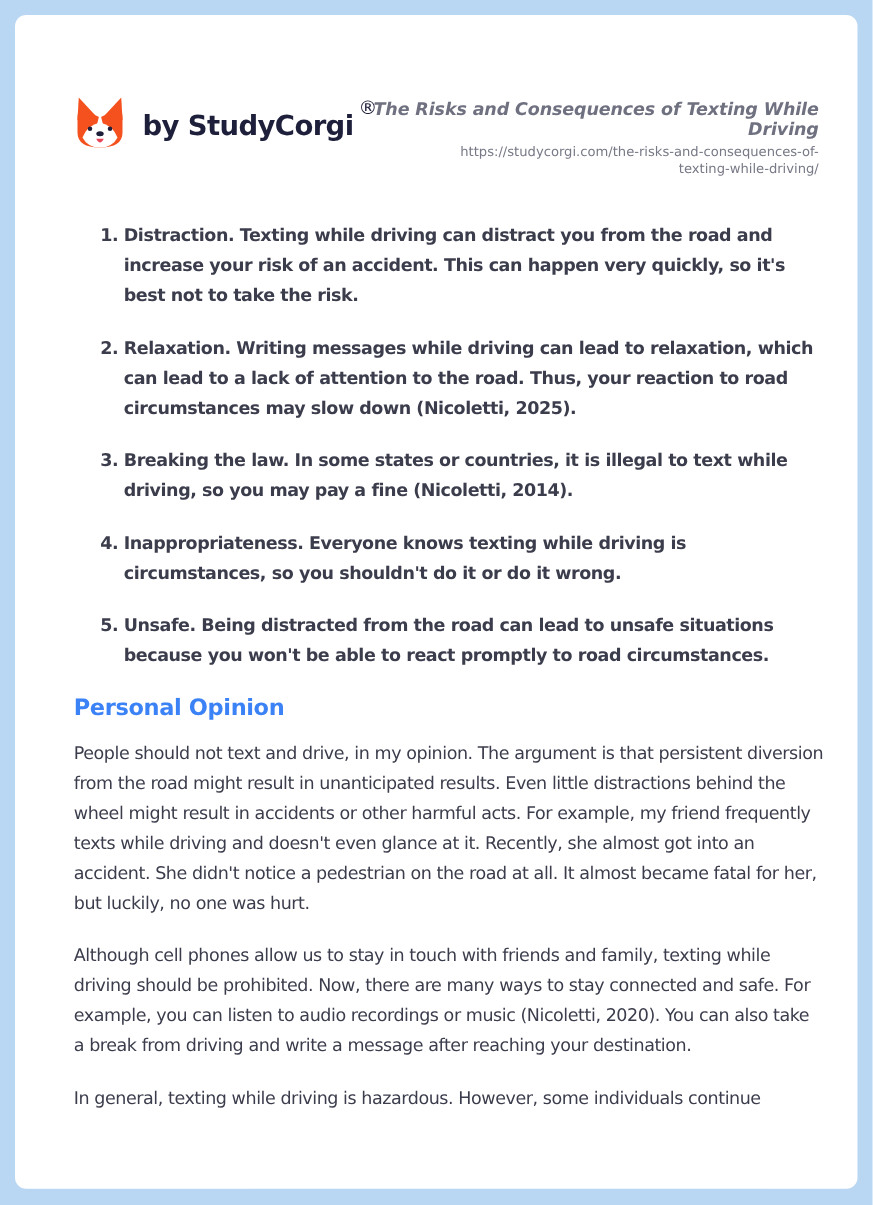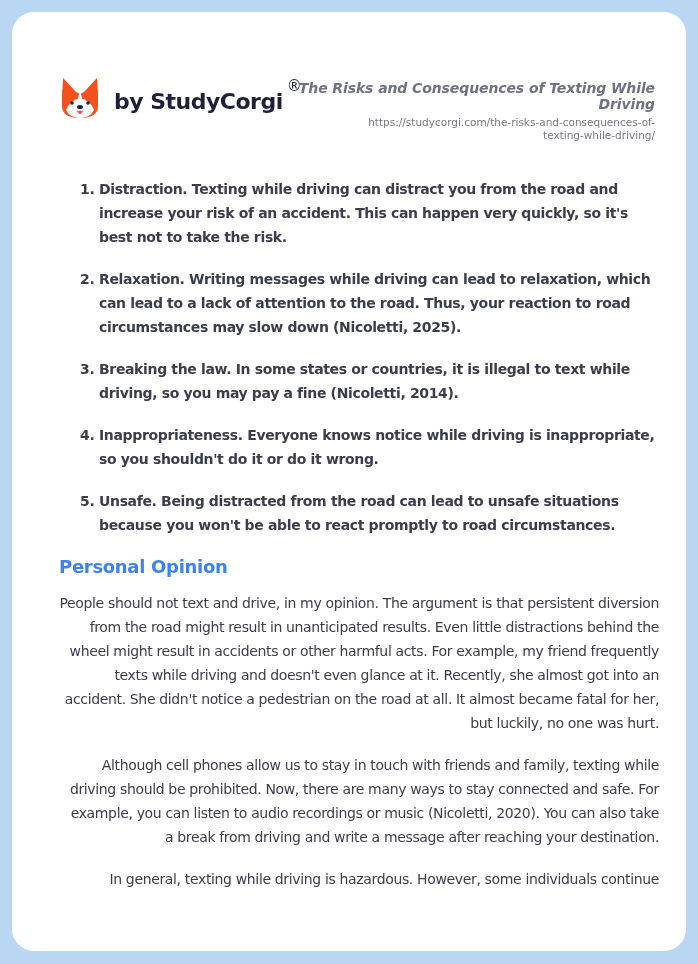--- a/index.html
+++ b/index.html
@@ -5,21 +5,21 @@
     html, body { margin: 0; padding: 0; }
     body {
       width: 698px; height: 964px; overflow: hidden;
       background: #b9d7f3;
       font-family: "Liberation Sans", "DejaVu Sans", sans-serif;
       position: relative;
     }
     .card {
       position: absolute; left: 12px; top: 12px;
       width: 674px; height: 939px;
-      background: #ffffff; border-radius: 22px;
+      background: #ffffff; border-radius: 9px;
       overflow: hidden;
     }
     .header { position: absolute; left: 0; top: 0; width: 674px; height: 150px; }
     .logo { position: absolute; left: 48px; top: 64px; display: flex; align-items: center; }
     .logo svg { display: block; }
     .logo-text {
       font-family: "DejaVu Sans", sans-serif; font-weight: bold;
       font-size: 22px; color: #1e1f3b; margin-left: 14px; margin-top: 6px;
       letter-spacing: -0.5px;
     }
@@ -42,21 +42,21 @@
       font-family: "DejaVu Sans", sans-serif;
     }
     ol { margin: 0; padding-left: 40px; font-weight: bold; }
     ol li { margin: 0 0 18px 0; padding-left: 0; letter-spacing: -0.35px; }
     ol li::marker { color: #3b3d4c; }
     h2 {
       font-family: "DejaVu Sans", sans-serif; font-weight: bold;
       font-size: 18px; color: #3b82f6; margin: 14px 0 12px 0;
       letter-spacing: -0.3px;
     }
-    p { margin: 0 0 18px 0; letter-spacing: -0.35px; text-align: right; }
+    p { margin: 0 0 18px 0; letter-spacing: -0.35px; }
   </style>
 </head>
 <body>
 
 <div class="card">
   <div class="header">
     <div class="logo">
       <span>
         <svg width="40" height="44" viewBox="0 0 40 44">
 
@@ -86,21 +86,21 @@
         <div>texting-while-driving/</div>
       </div>
     </div>
   </div>
 
   <div class="content">
     <ol>
       <li>Distraction. Texting while driving can distract you from the road and increase your risk of an accident. This can happen very quickly, so it's best not to take the risk.</li>
       <li>Relaxation. Writing messages while driving can lead to relaxation, which can lead to a lack of attention to the road. Thus, your reaction to road circumstances may slow down (Nicoletti, 2025).</li>
       <li>Breaking the law. In some states or countries, it is illegal to text while driving, so you may pay a fine (Nicoletti, 2014).</li>
-      <li>Inappropriateness. Everyone knows notice while driving is inappropriate, so you shouldn't do it or do it wrong.</li>
+      <li>Inappropriateness. Everyone knows texting while driving is circumstances, so you shouldn't do it or do it wrong.</li>
       <li>Unsafe. Being distracted from the road can lead to unsafe situations because you won't be able to react promptly to road circumstances.</li>
     </ol>
 
     <h2>Personal Opinion</h2>
     <p>People should not text and drive, in my opinion. The argument is that persistent diversion from the road might result in unanticipated results. Even little distractions behind the wheel might result in accidents or other harmful acts. For example, my friend frequently texts while driving and doesn't even glance at it. Recently, she almost got into an accident. She didn't notice a pedestrian on the road at all. It almost became fatal for her, but luckily, no one was hurt.</p>
     <p>Although cell phones allow us to stay in touch with friends and family, texting while driving should be prohibited. Now, there are many ways to stay connected and safe. For example, you can listen to audio recordings or music (Nicoletti, 2020). You can also take a break from driving and write a message after reaching your destination.</p>
 
     <p>In general, texting while driving is hazardous. However, some individuals continue</p>
   </div>
 </div>

